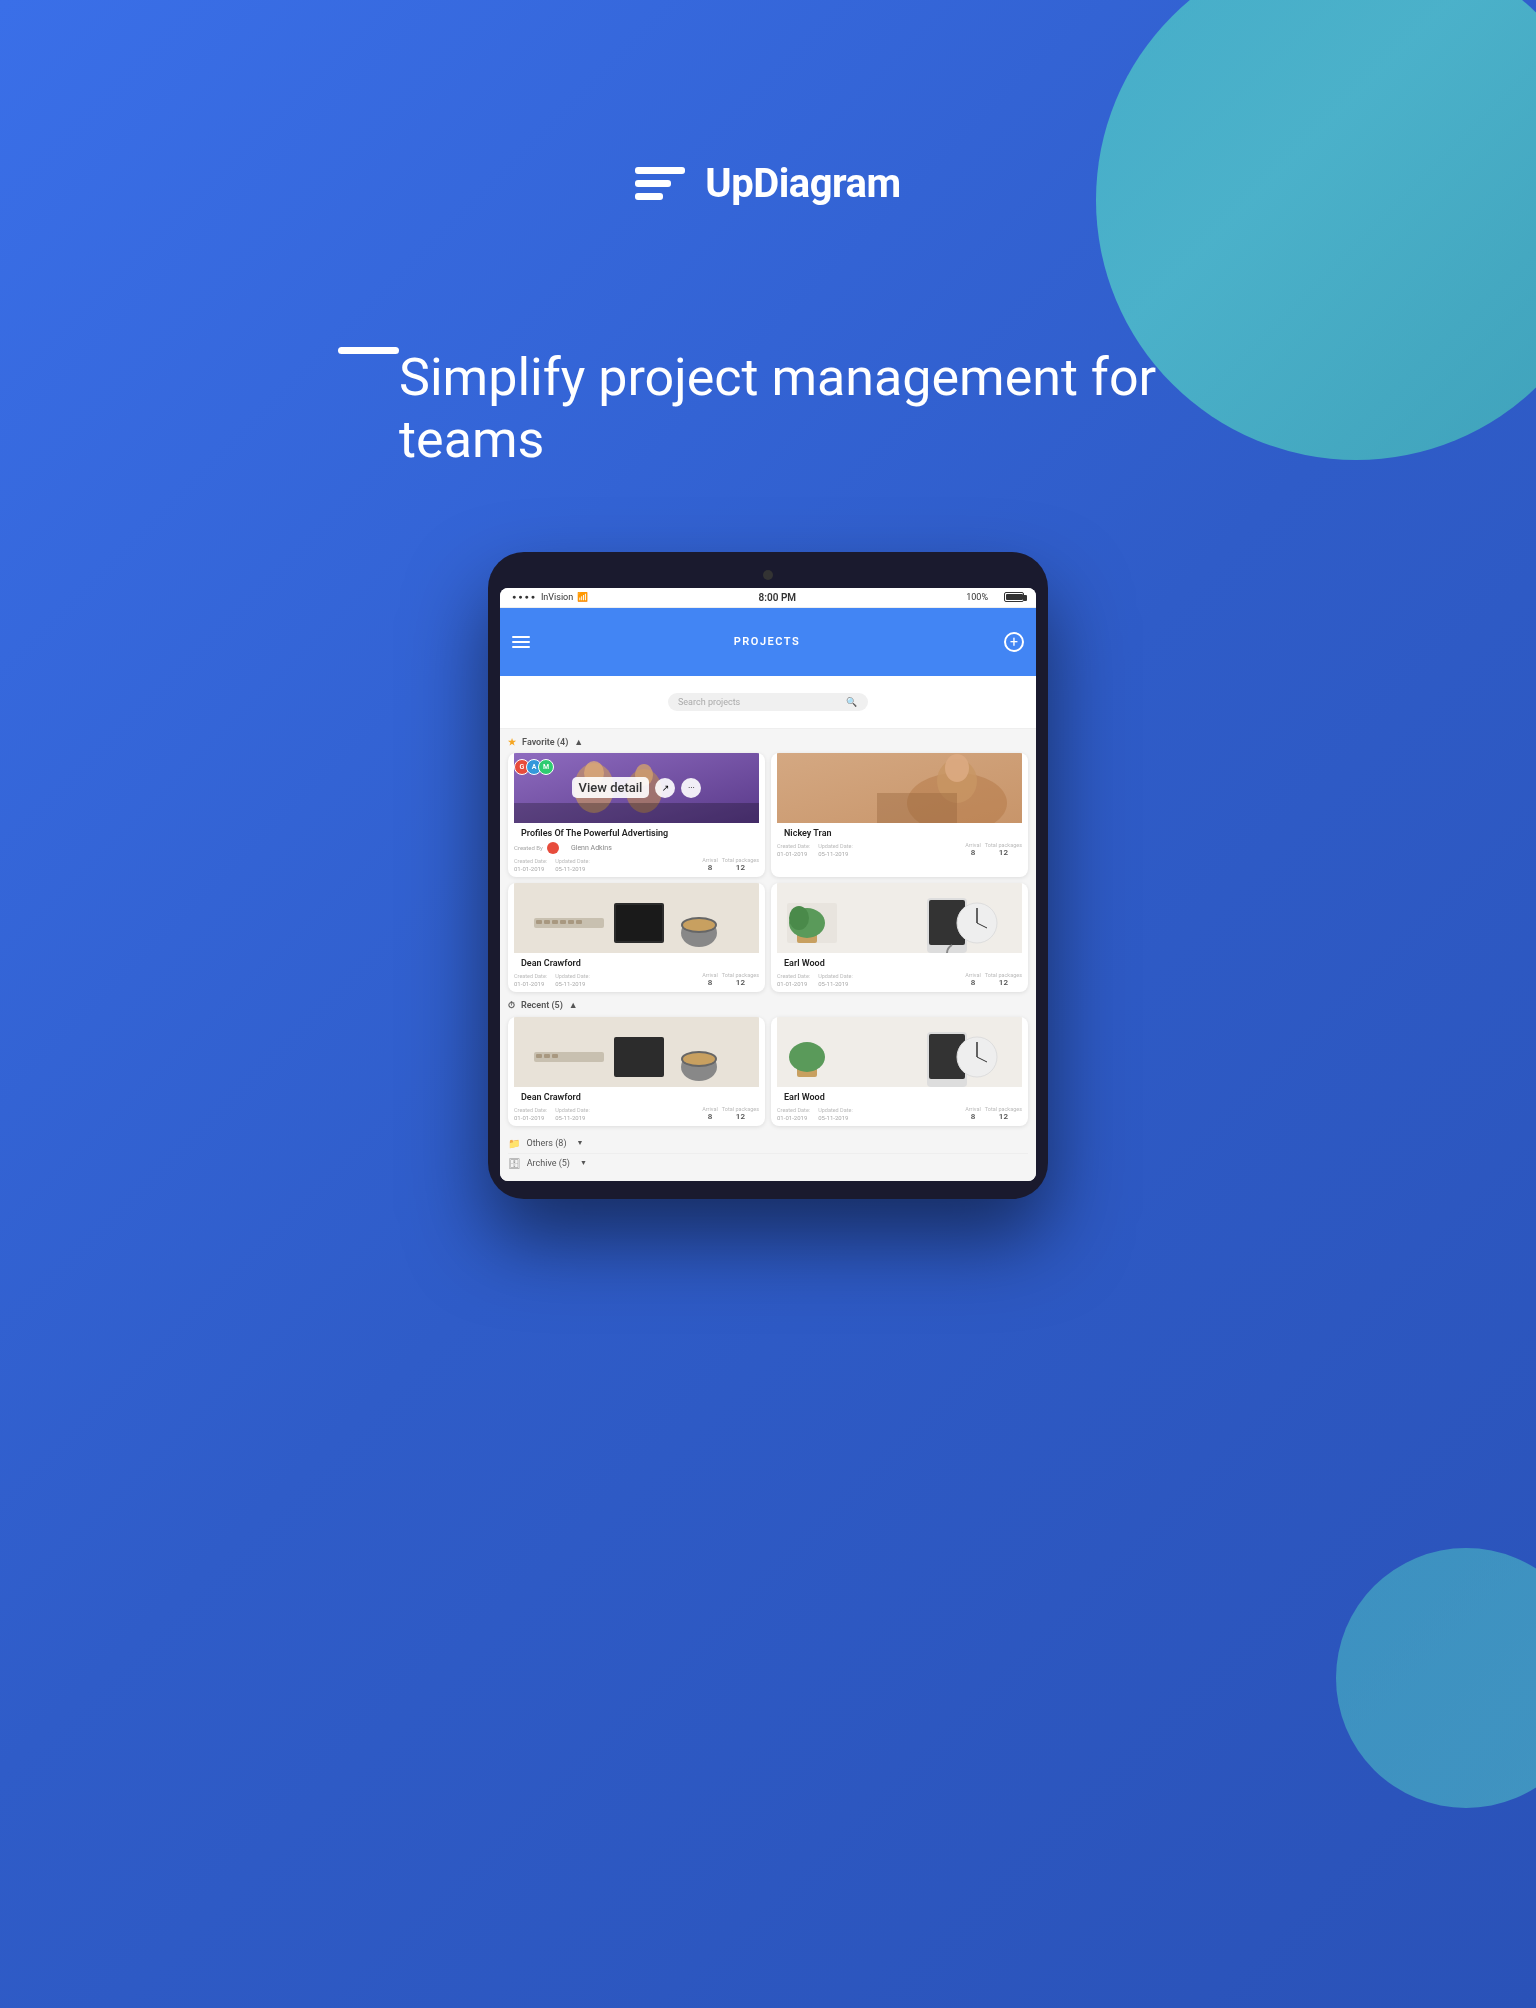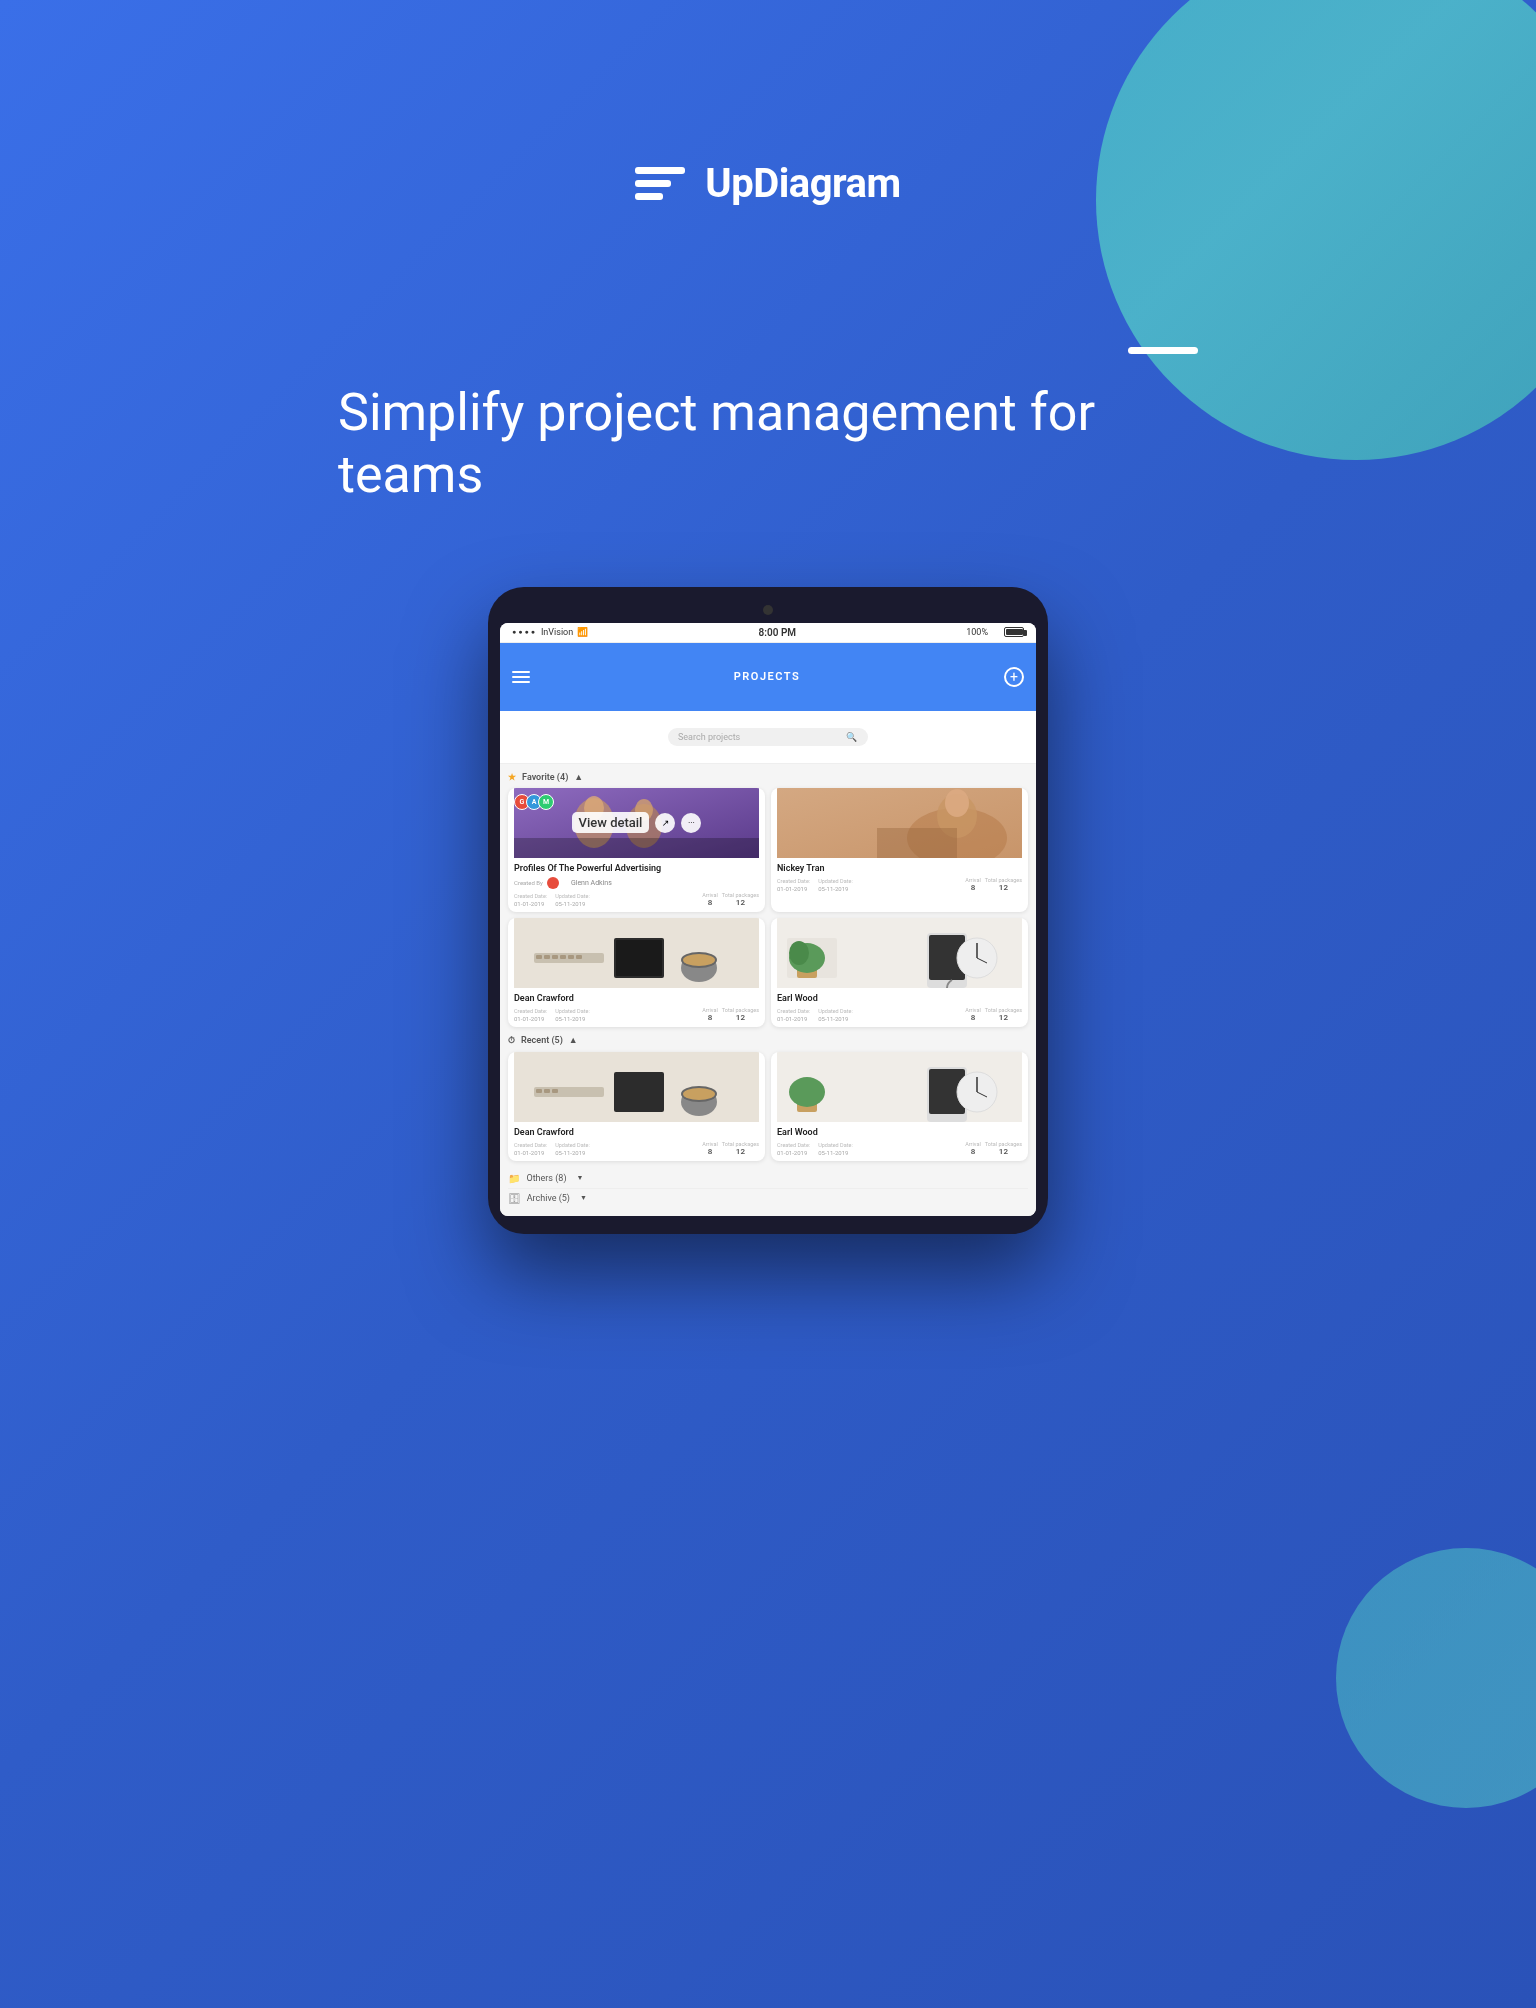--- a/index.html
+++ b/index.html
@@ -73,22 +73,21 @@
     .logo-text {
       color: white;
       font-size: 40px;
       font-weight: 700;
       letter-spacing: -0.5px;
     }
 
     
     .tagline-section {
       display: flex;
-      flex-direction: column;
-      align-items: flex-end;
+      align-items: flex-start;
       width: 860px;
       margin-bottom: 80px;
       padding-top: 80px;
     }
     .tagline-bar {
       width: 70px;
       height: 7px;
       background: white;
       border-radius: 4px;
       margin-bottom: 28px;
@@ -322,20 +321,21 @@
       padding: 5px 6px;
     }
     .project-name {
       font-size: 9px;
       font-weight: 600;
       color: #222;
       margin-bottom: 4px;
       white-space: nowrap;
       overflow: hidden;
       text-overflow: ellipsis;
+      margin-left: 7px;
     }
     .project-meta {
       display: flex;
       align-items: center;
       gap: 4px;
       font-size: 7px;
       color: #888;
       margin-bottom: 3px;
     }
     .meta-avatar {

